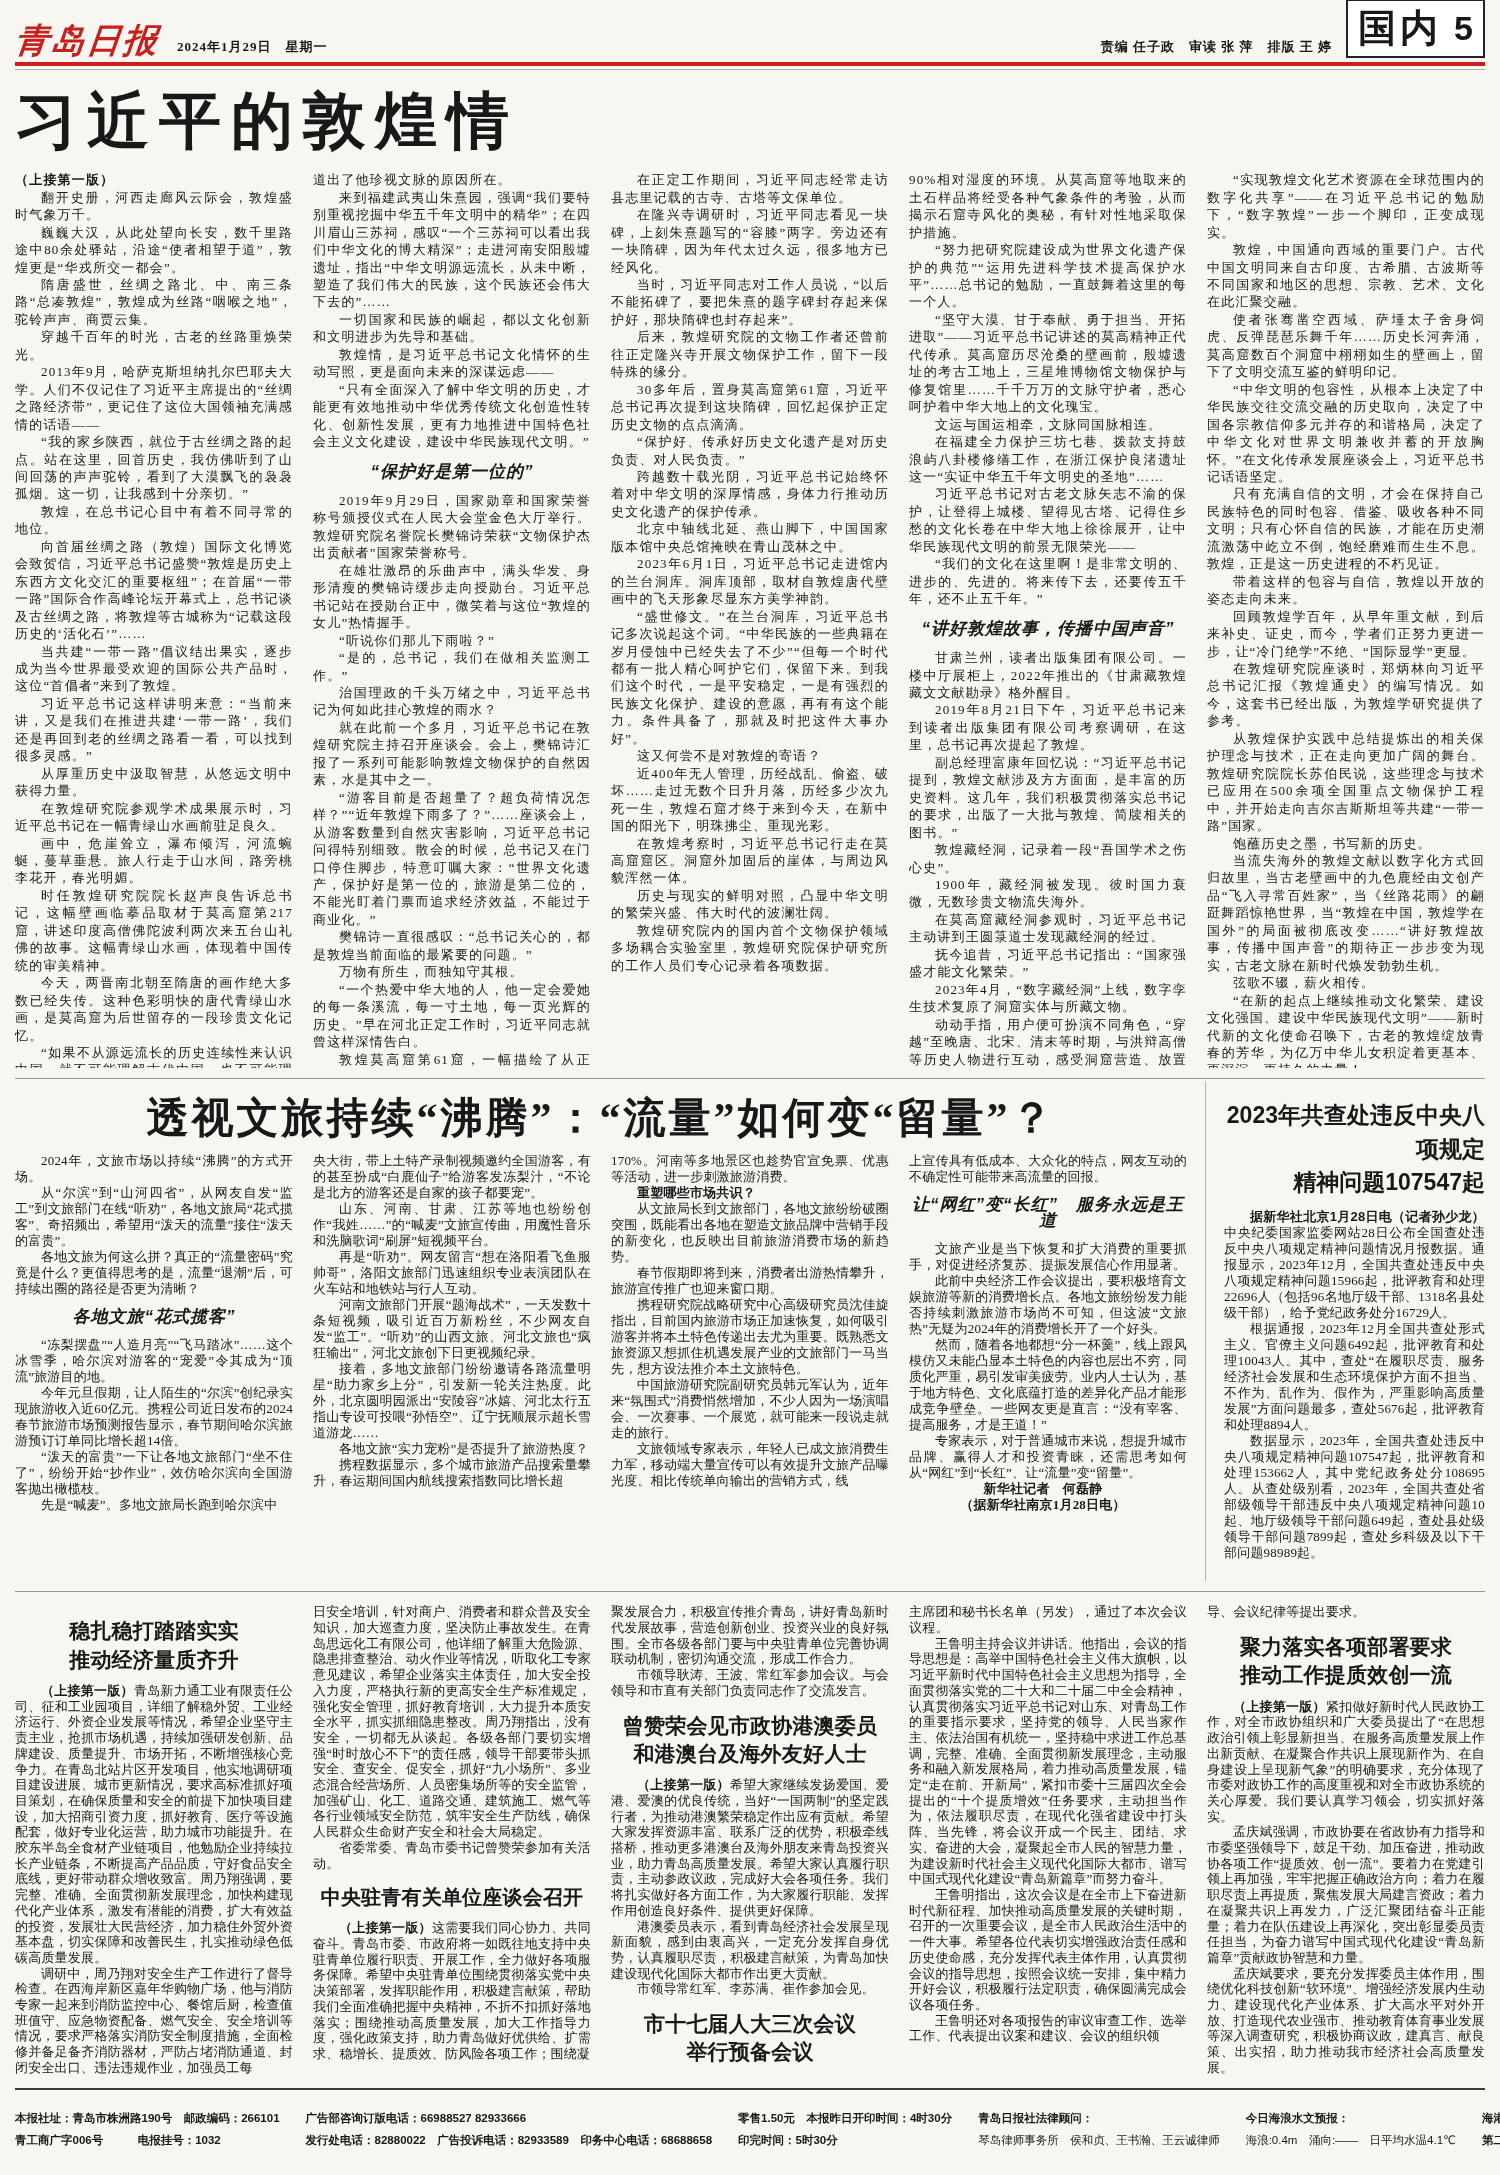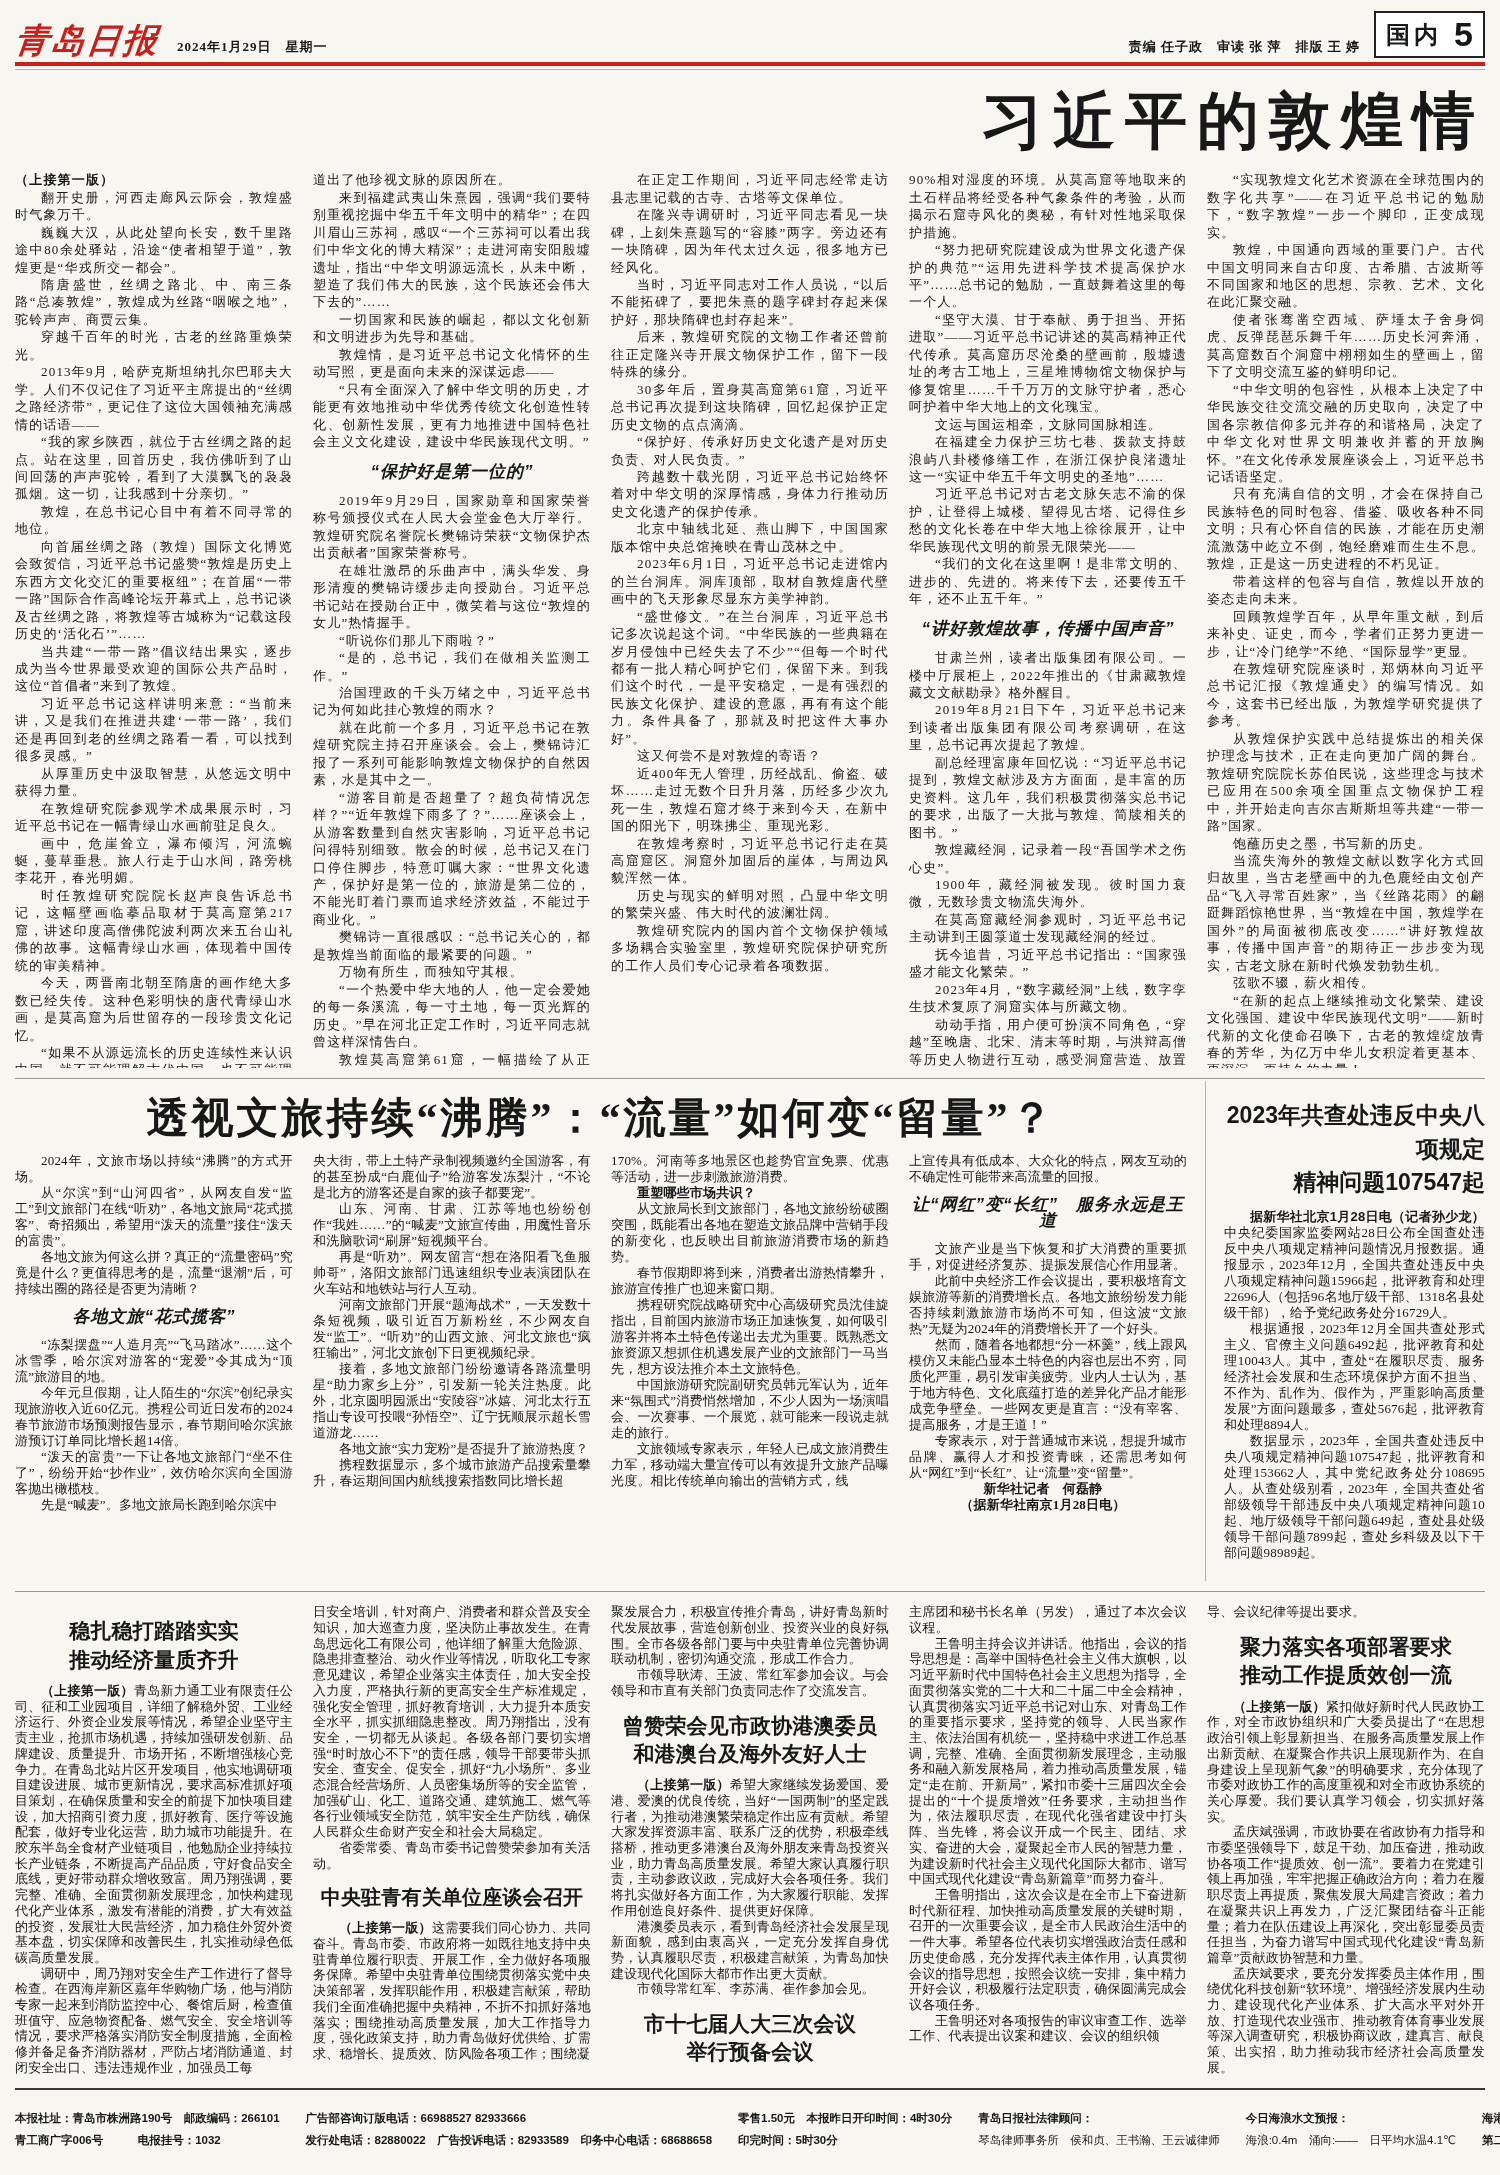--- a/index.html
+++ b/index.html
@@ -6,26 +6,26 @@
   .page{position:relative;width:1500px;height:2175px;margin:0 auto;background:#f7f6f1;color:#181818;
         font-family:"Liberation Serif","DejaVu Serif",serif;overflow:hidden;box-sizing:border-box;padding:0 15px;}
   
   .hdr{display:flex;align-items:flex-end;height:52px;padding-top:6px;}
   .logo{font-family:"Liberation Serif",serif;font-weight:bold;font-style:italic;font-size:34px;
         color:#c8201d;transform:skewX(-6deg);letter-spacing:2px;line-height:1;}
   .hdate{font-size:13px;font-weight:bold;margin-left:18px;padding-bottom:2px;letter-spacing:1px;}
   .hspacer{flex:1;}
   .hstaff{font-size:13px;font-weight:bold;letter-spacing:1px;padding-bottom:2px;margin-right:14px;text-align:center;}
   .secbox{display:flex;align-items:center;border:2px solid #222;padding:2px 10px;gap:12px;background:#fff;}
-  .seclabel{font-size:24px;font-weight:bold;font-family:Liberation Mono, monospace;letter-spacing:4px;text-align:right;}
+  .seclabel{font-size:38px;font-weight:bold;font-family:Liberation Mono, monospace;letter-spacing:4px;text-align:right;}
   .pagenum{font-size:34px;font-weight:bold;font-family:"Liberation Sans",sans-serif;}
   .redline{height:4px;background:#c8201d;margin-top:4px;}
   .grayline{height:1px;background:#b5b2aa;margin-top:3px;}
   
-  .lead-hl{text-align:right;font-size:62px;font-weight:bold;letter-spacing:10px;margin:16px 0 14px;line-height:1.15;}
+  .lead-hl{text-align:left;font-size:62px;font-weight:bold;letter-spacing:10px;margin:16px 0 14px;line-height:1.15;}
   .feat-hl{text-align:center;font-size:42px;font-weight:bold;letter-spacing:3px;margin:14px 0 12px;line-height:1.1;}
   .brief-hl{text-align:right;font-size:23px;font-weight:bold;line-height:1.45;margin:18px 0 10px;
             font-family:"Liberation Sans","DejaVu Sans",sans-serif;}
   
   .cols{display:flex;gap:20px;}
   .col{flex:1;min-width:0;overflow:hidden;text-align:justify;}
   .lead-cols .col{height:897px;font-size:13px;line-height:17.45px;letter-spacing:1.2px;}
   .feat-cols .col{height:372px;font-size:13px;line-height:16px;letter-spacing:.2px;}
   .bot-cols  .col{height:472px;font-size:13px;line-height:15.7px;letter-spacing:.2px;}
   .brief-body{height:372px;font-size:13px;line-height:16px;letter-spacing:.2px;overflow:hidden;text-align:justify;}

